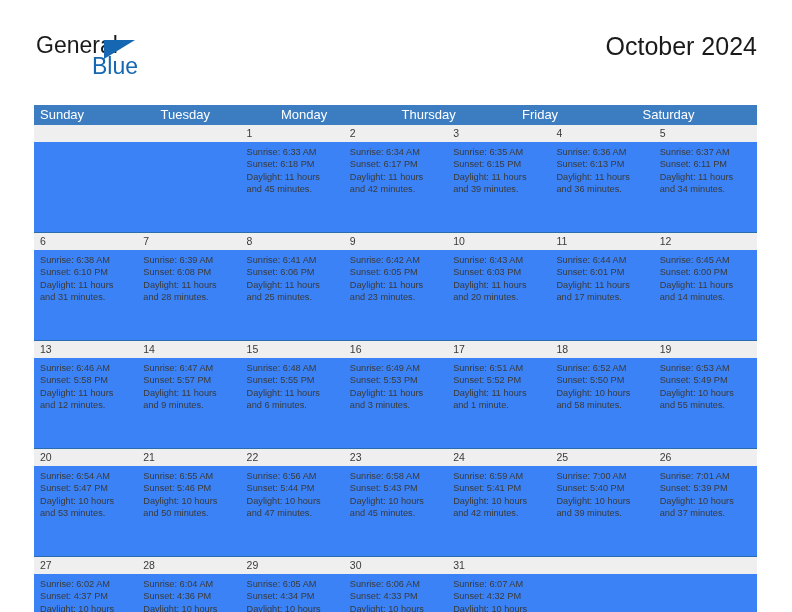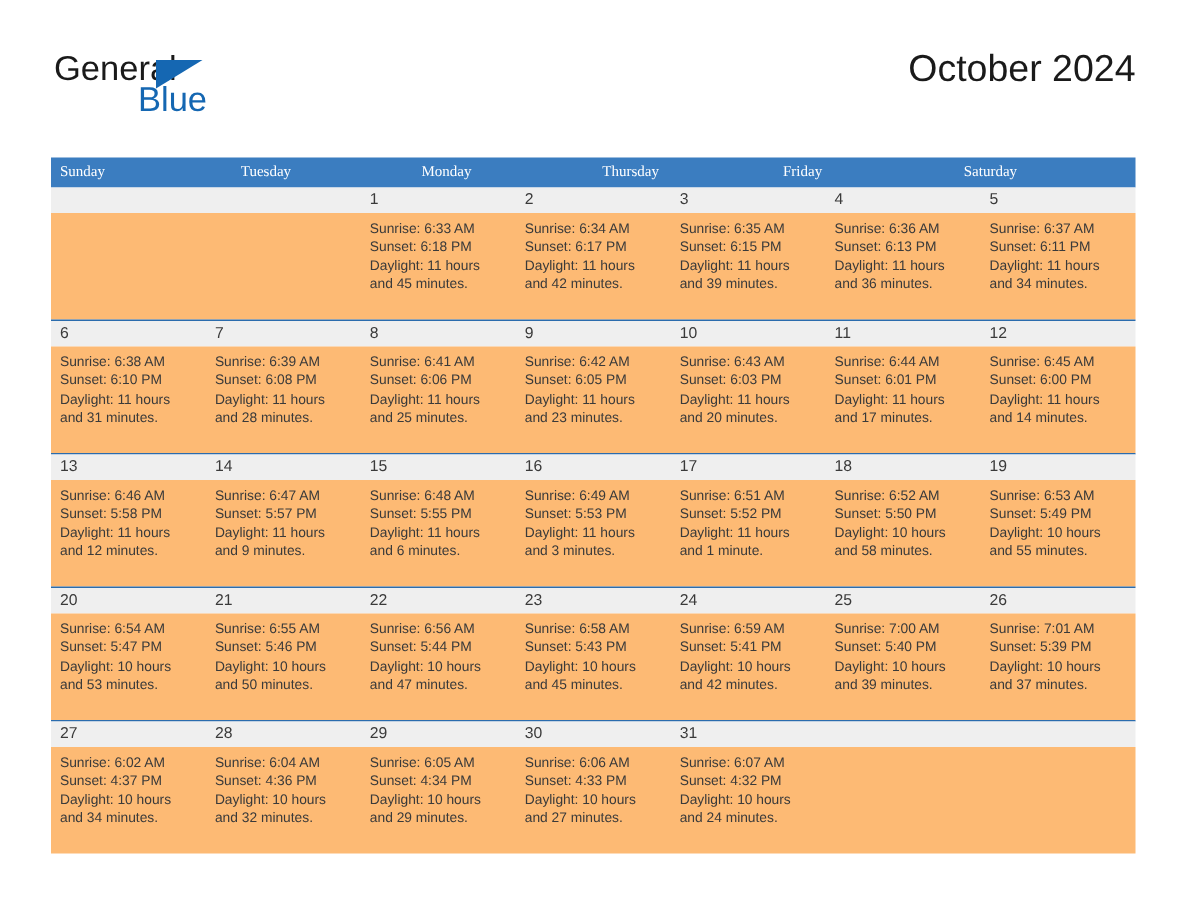--- a/index.html
+++ b/index.html
@@ -97,44 +97,43 @@
     width: 723px;
   }
   .dow-row {
     display: flex;
     background: #3b7dc0;
     height: 20px;
   }
   .dow {
     flex: 1 1 0;
     color: #ffffff;
-    font-size: 10px;
+    font-size: 13px;
     line-height: 20px;
     padding-left: 6px;
     box-sizing: border-box;
     white-space: nowrap;
     overflow: hidden;
-    font-family: Liberation Serif, serif;
   }
 
   .week {
     border-top: 1.6px solid #2b6cad;
   }
   .week:first-of-type {
     border-top: none;
   }
   .week-datebar {
     display: flex;
     background: #efefef;
     height: 17px;
   }
   .week-body {
     display: flex;
-    height: 71px;
-    background: #fdba74;
+    height: 90px;
+    background: #3b82f6;
   }
   .daynum {
     flex: 1 1 0;
     box-sizing: border-box;
     padding-left: 6px;
     font-size: 10.5px;
     line-height: 17px;
     color: #3a3a3a;
   }
   .cell {

